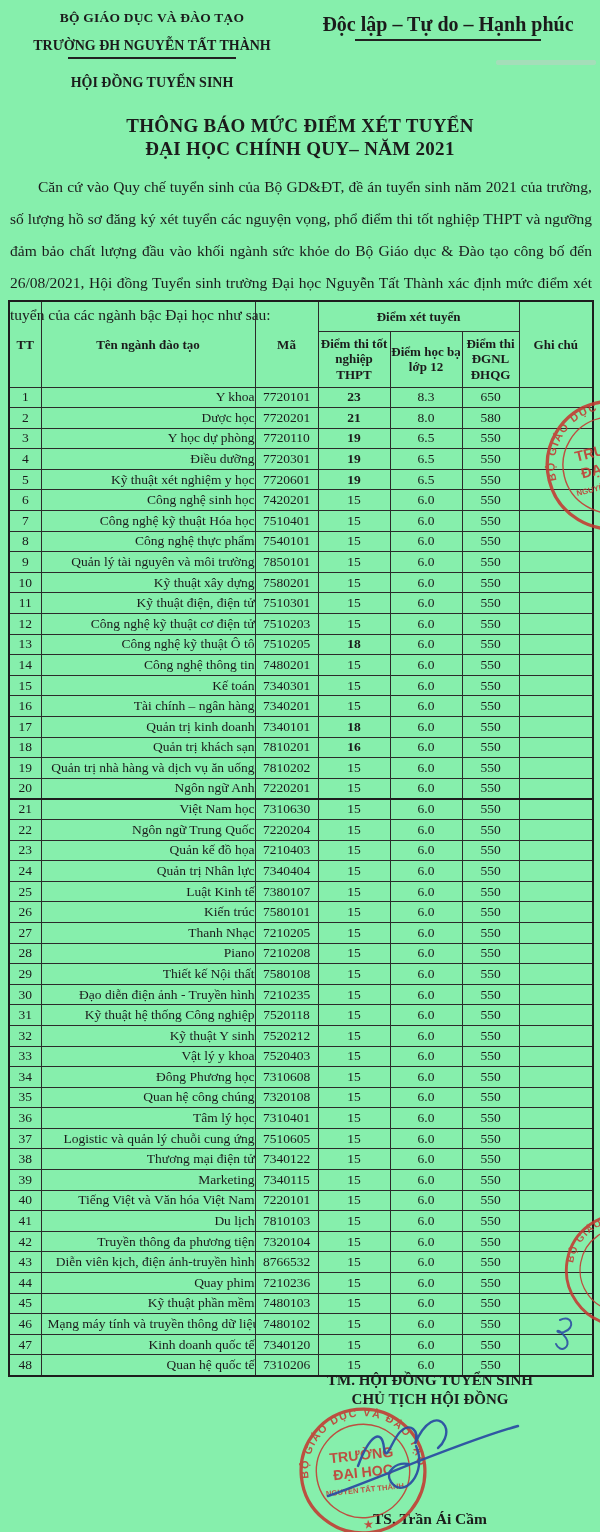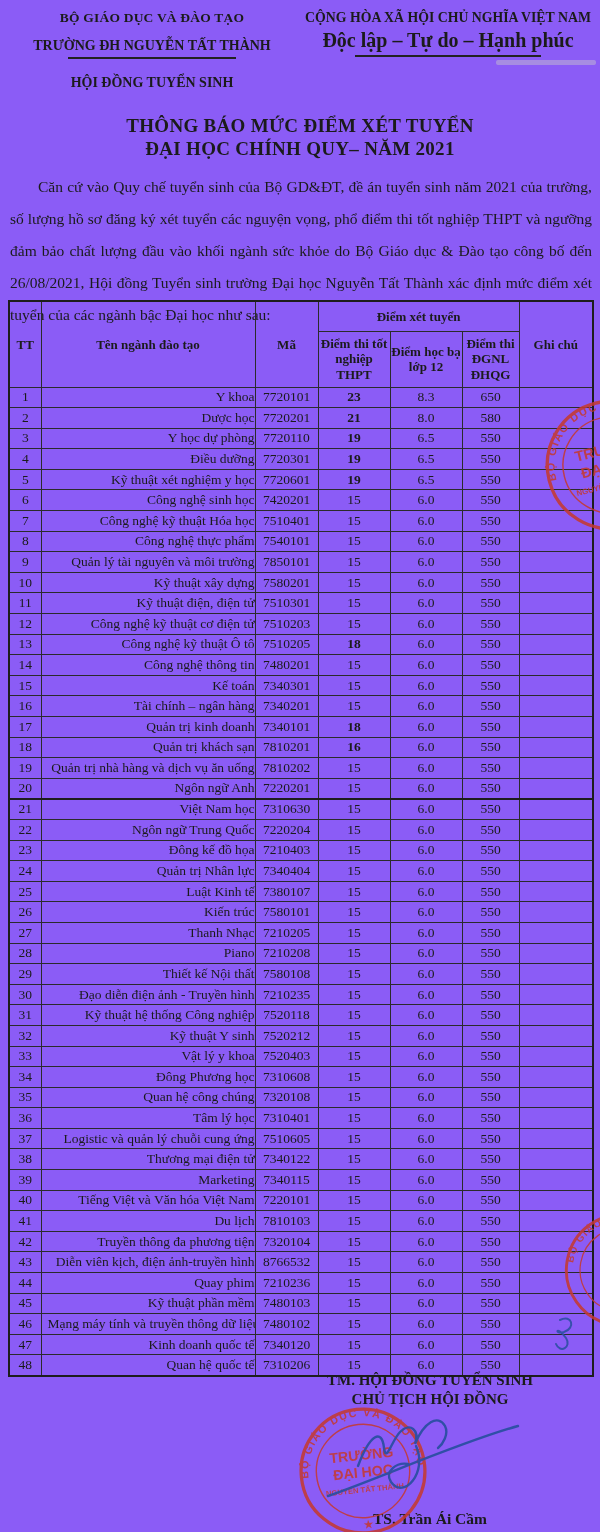--- a/index.html
+++ b/index.html
@@ -1,19 +1,19 @@
 <!DOCTYPE html>
 <html><head>
 <meta charset="utf-8">
 <style>
   * { margin:0; padding:0; box-sizing:border-box; }
   html,body { background:#e8e8e8; }
   .page {
     position:relative; width:600px; height:1532px; margin:0 auto;
-    background:#8b5cf6; overflow:hidden; color:#1b1b1b;
+    background:#86efac; overflow:hidden; color:#1b1b1b;
     font-family:"Liberation Serif","DejaVu Serif",serif;
   }
   
   .doc-header { position:absolute; top:10px; left:0; right:0; height:110px; }
   .org-block { position:absolute; top:0; left:8px; width:288px; text-align:center; }
   .org-line1 { font-size:13.5px; font-weight:600; letter-spacing:.2px; }
   .org-line2 { font-size:14px; font-weight:bold; margin-top:12px; }
   .org-underline { width:168px; height:1.5px; background:#222; margin:3px auto 0; }
   .org-line3 { font-size:14px; font-weight:bold; margin-top:16px;text-align:center; }
   .nat-block { position:absolute; top:0; left:300px; width:296px; text-align:center; }
@@ -67,21 +67,20 @@
 <div class="page">
 
   <div class="doc-header">
     <div class="org-block">
       <div class="org-line1">BỘ GIÁO DỤC VÀ ĐÀO TẠO</div>
       <div class="org-line2">TRƯỜNG ĐH NGUYỄN TẤT THÀNH</div>
       <div class="org-underline"></div>
       <div class="org-line3">HỘI ĐỒNG TUYỂN SINH</div>
     </div>
     <div class="nat-block">
-      <div class="nat-line1">CỘNG HÒA XÃ HỘI CHỦ NGHĨA VIỆT NAM</div>
       <div class="nat-line2">Độc lập – Tự do – Hạnh phúc</div>
       <div class="nat-underline"></div>
     </div>
     <div class="scan-artifact"></div>
   </div>
 
   <div class="doc-title">
     <div>THÔNG BÁO MỨC ĐIỂM XÉT TUYỂN</div>
     <div>ĐẠI HỌC CHÍNH QUY– NĂM 2021</div>
   </div>
@@ -306,21 +305,21 @@
           <td class="col-tt">22</td>
           <td class="col-name">Ngôn ngữ Trung Quốc</td>
           <td class="col-code">7220204</td>
           <td class="col-score">15</td>
           <td class="col-score">6.0</td>
           <td class="col-score">550</td>
           <td class="col-note"></td>
         </tr>
         <tr>
           <td class="col-tt">23</td>
-          <td class="col-name">Đông kế đồ họa</td>
+          <td class="col-name">Quản kế đồ họa</td>
           <td class="col-code">7210403</td>
           <td class="col-score">15</td>
           <td class="col-score">6.0</td>
           <td class="col-score">550</td>
           <td class="col-note"></td>
         </tr>
         <tr>
           <td class="col-tt">24</td>
           <td class="col-name">Quản trị Nhân lực</td>
           <td class="col-code">7340404</td>

